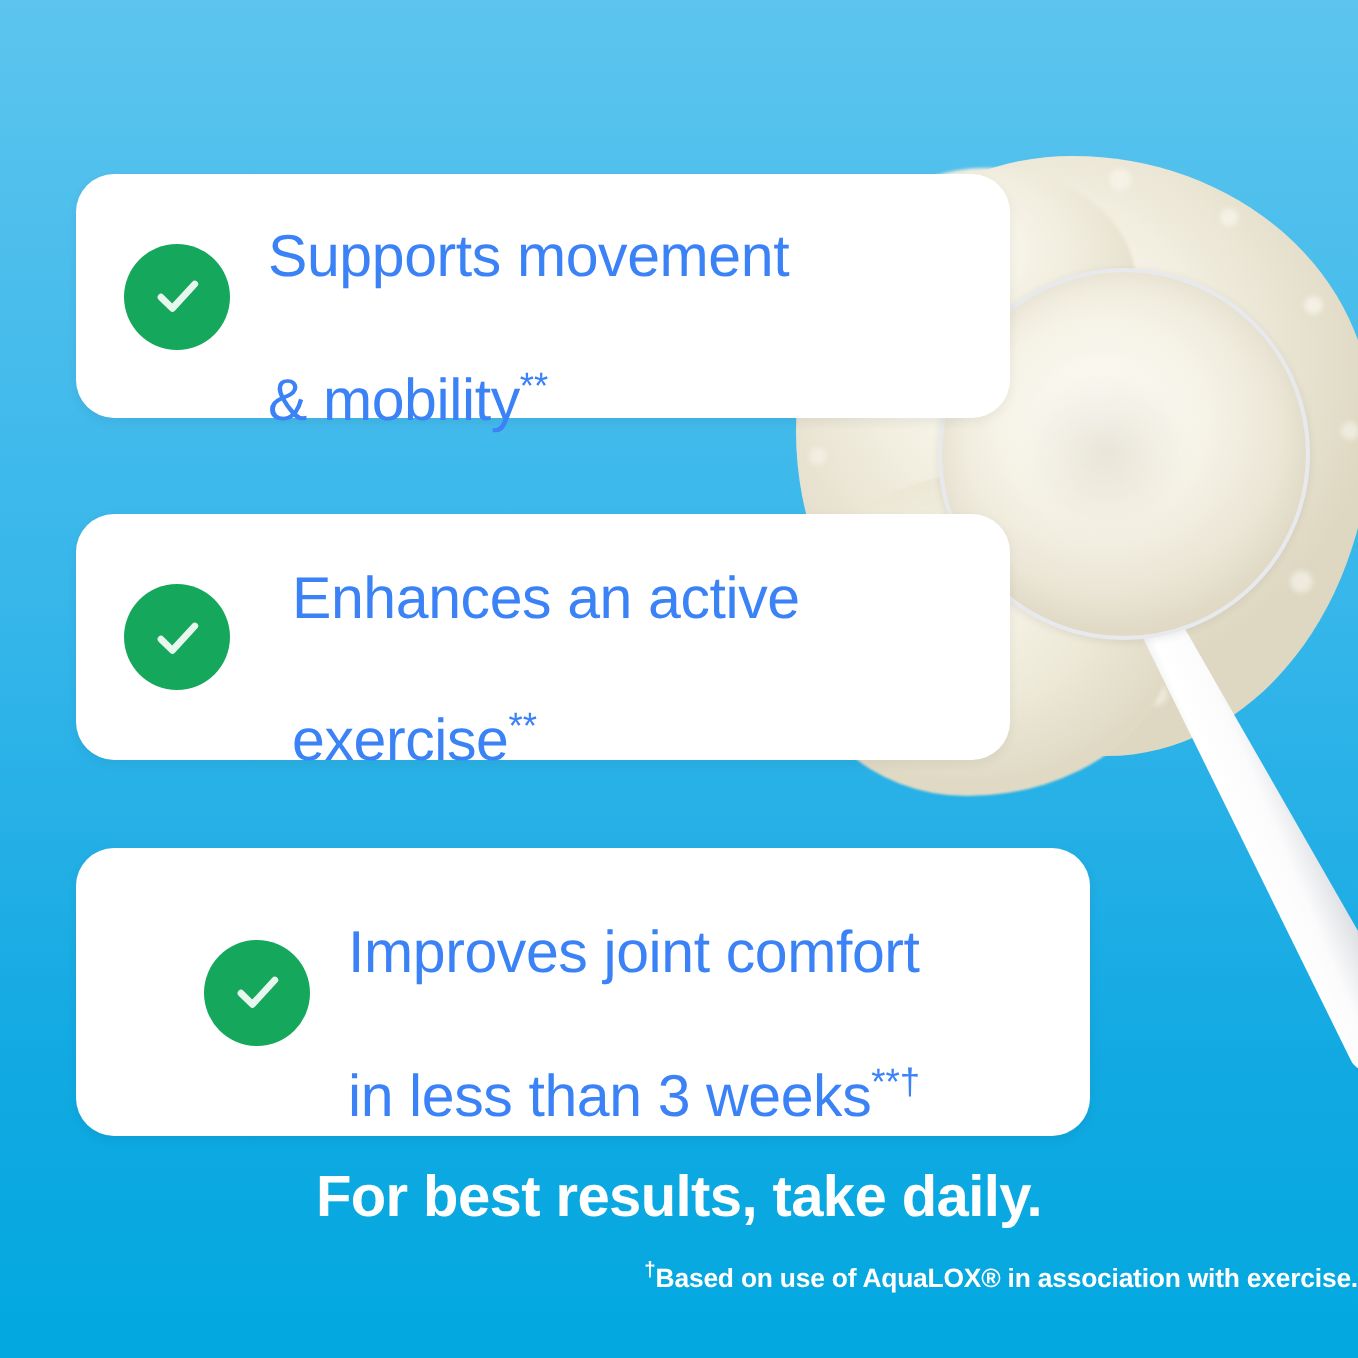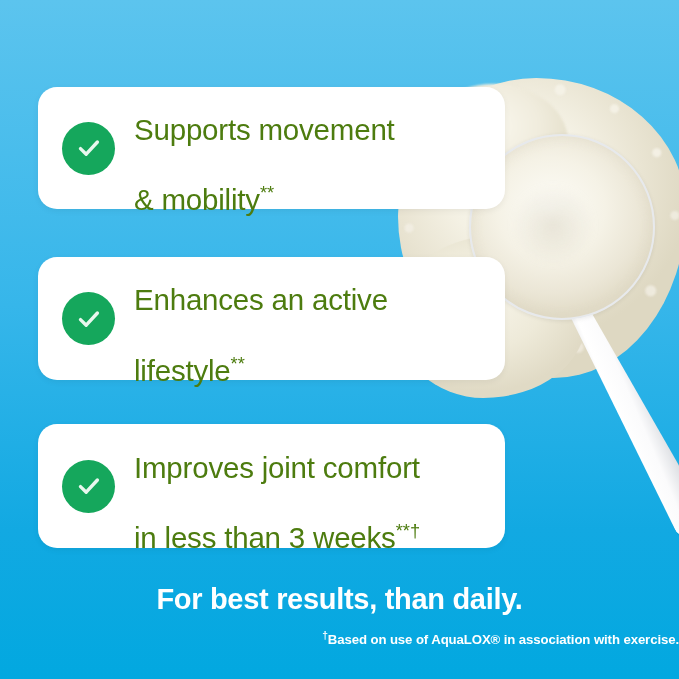--- a/index.html
+++ b/index.html
@@ -123,39 +123,39 @@
   
   .card {
     position: absolute;
     background: #ffffff;
     border-radius: 19px;
     display: flex;
     align-items: center;
     box-shadow: 0 2px 6px rgba(0,0,0,.06);
   }
   .card-1 { left: 38px; top: 87px;  width: 467px; height: 122px; }
-  .card-2 { left: 38px; top: 257px; width: 467px; height: 123px; }
-  .card-3 { left: 38px; top: 424px; width: 467px; height: 124px; }
+  .card-2 { left: 38px; top: 257px; width: 467px; height: 123px; gap: 12px; }
+  .card-3 { left: 38px; top: 424px; width: 467px; height: 144px; padding-left: 40px; }
 
   .check-badge {
     flex: 0 0 auto;
     width: 53px;
     height: 53px;
     margin-left: 24px;
     border-radius: 50%;
     background: #15a75c;
     display: flex;
     align-items: center;
     justify-content: center;
   }
   .check-badge svg { display: block; }
 
   .card-text {
     margin-left: 19px;
-    color: #4d7c0f;
+    color: #3b82f6;
     font-size: 29.5px;
     line-height: 1.18;
     font-weight: 400;
     letter-spacing: -0.2px;
     white-space: pre-line;
   }
   .card-text sup {
     font-size: 0.62em;
     vertical-align: super;
     letter-spacing: 0;
@@ -215,32 +215,32 @@
   </div>
 
   <div class="card card-2">
     <span class="check-badge">
       <svg width="30" height="30" viewBox="0 0 30 30" aria-hidden="true">
         <path d="M6.5 15.6 L12.2 21.2 L23.4 9.0" fill="none" stroke="#e8f7ee" stroke-width="3.4" stroke-linecap="round" stroke-linejoin="round"></path>
       </svg>
     </span>
     <div class="card-text">
       <span>Enhances an active</span><br>
-      <span>lifestyle</span><sup>**</sup>
+      <span>exercise</span><sup>**</sup>
     </div>
   </div>
 
   <div class="card card-3">
     <span class="check-badge">
       <svg width="30" height="30" viewBox="0 0 30 30" aria-hidden="true">
         <path d="M6.5 15.6 L12.2 21.2 L23.4 9.0" fill="none" stroke="#e8f7ee" stroke-width="3.4" stroke-linecap="round" stroke-linejoin="round"></path>
       </svg>
     </span>
     <div class="card-text">
       <span>Improves joint comfort</span><br>
       <span>in less than 3 weeks</span><sup>**†</sup>
     </div>
   </div>
 
-  <div class="tagline">For best results, than daily.</div>
+  <div class="tagline">For best results, take daily.</div>
   <div class="footnote"><sup>†</sup><span>Based on use of AquaLOX® in association with exercise.</span></div>
 
 </div>
 
 </body></html>

